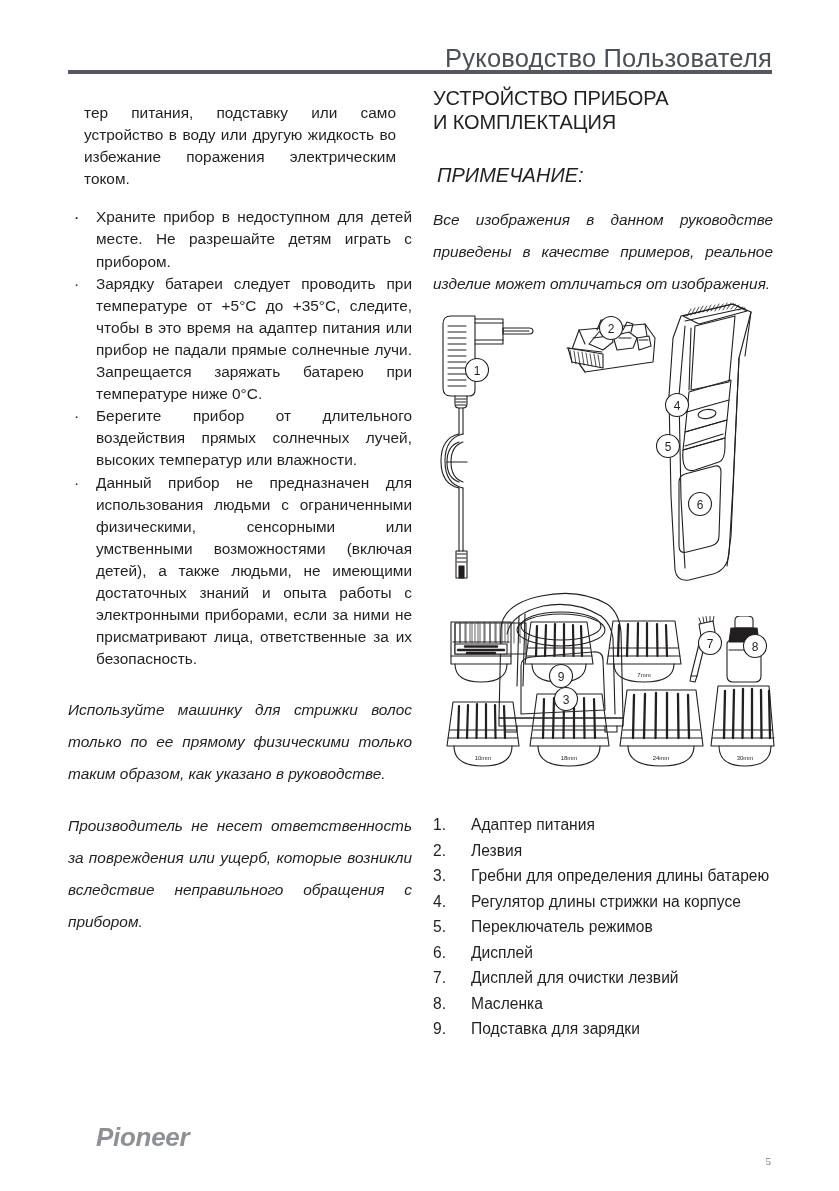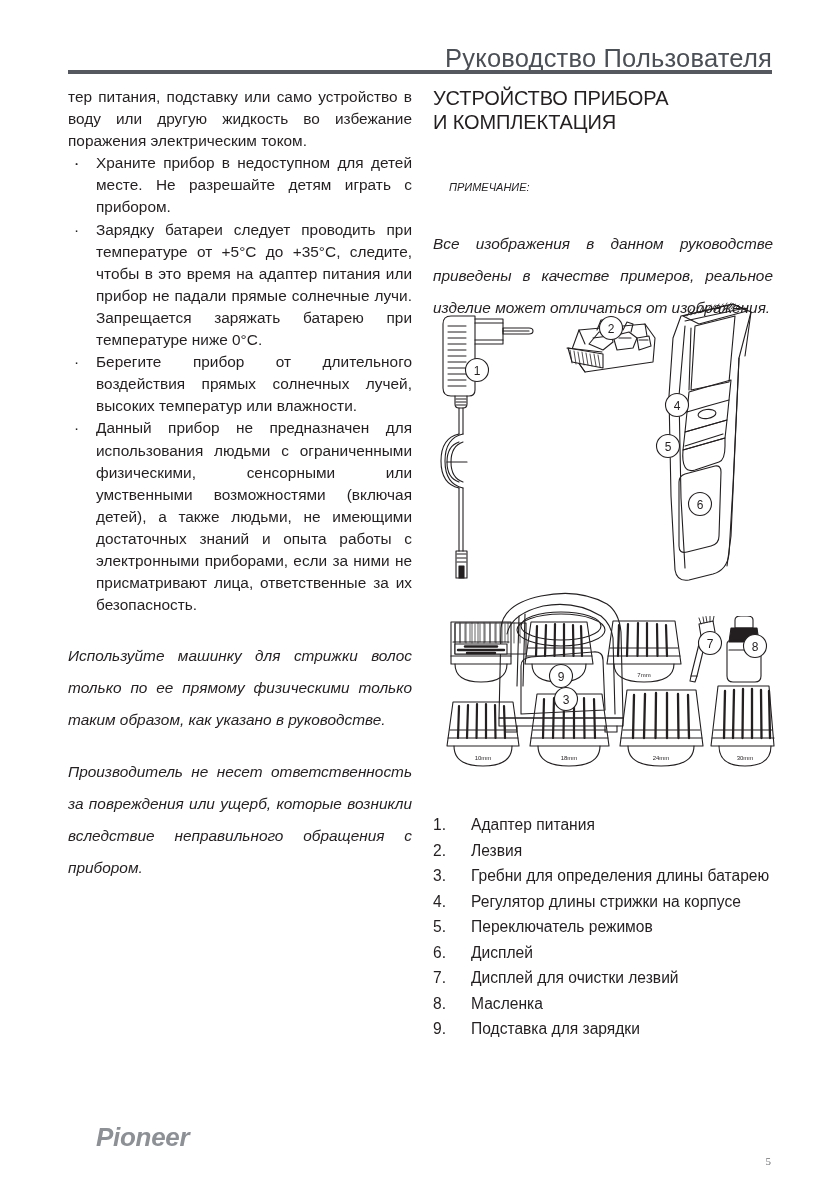--- a/index.html
+++ b/index.html
@@ -53,21 +53,21 @@
     top: 86px;
     width: 340px;
   }
 
   
   .para {
     font-size: 15.4px;
     line-height: 22.1px;
     text-align: justify;
     color: #231f20;
-    margin: 0;
+    margin: 16px;
   }
   .para.cont { text-indent: 0; }
 
   ul.bullets {
     list-style: none;
     margin: 0;
     padding: 0;
   }
   ul.bullets li {
     position: relative;
@@ -102,23 +102,23 @@
   .section-title {
     font-size: 20px;
     font-weight: normal;
     line-height: 24px;
     color: #231f20;
     letter-spacing: -0.1px;
     margin: 0;
   }
   .note-label {
     font-style: italic;
-    font-size: 11px;
+    font-size: 20px;
     line-height: 22px;
-    margin: 16px;
+    margin: 4px;
   }
 
   
   .figure {
     position: absolute;
     left: 433px;
     top: 286px;
     width: 345px;
     height: 510px;
   }

